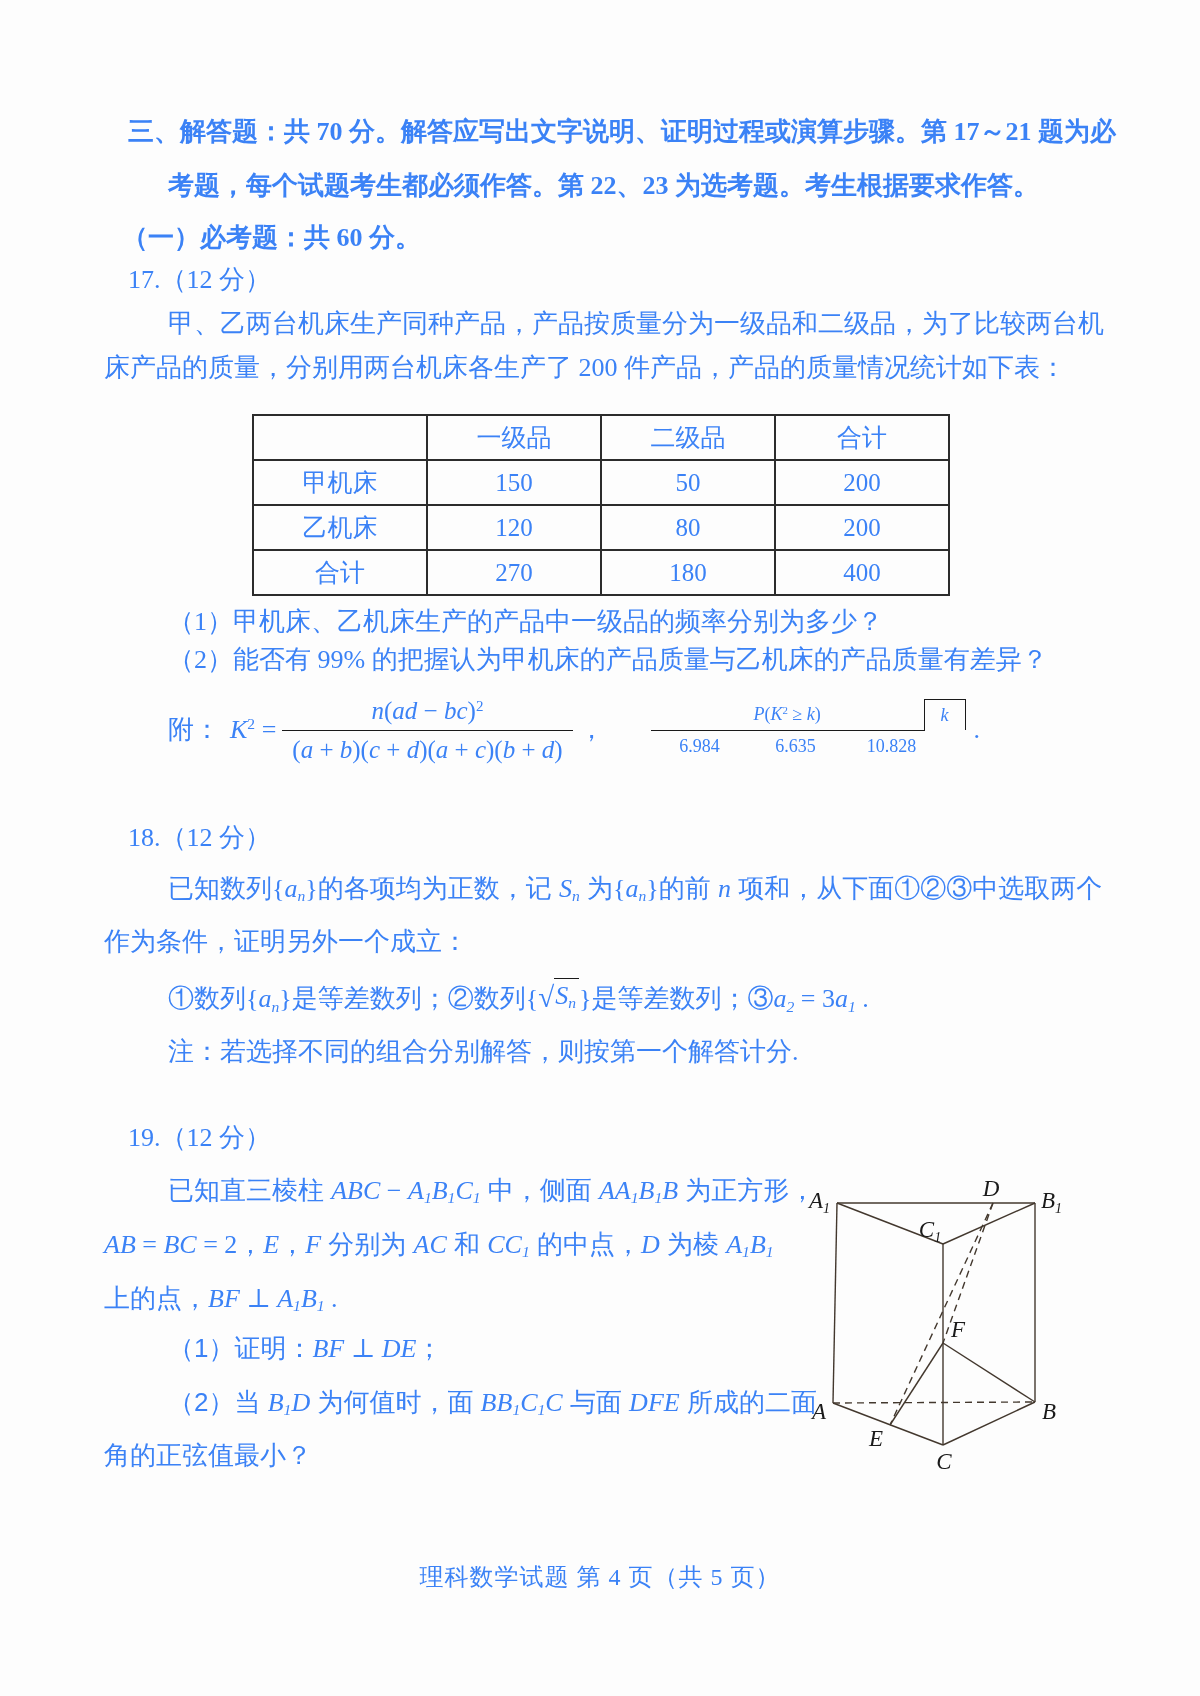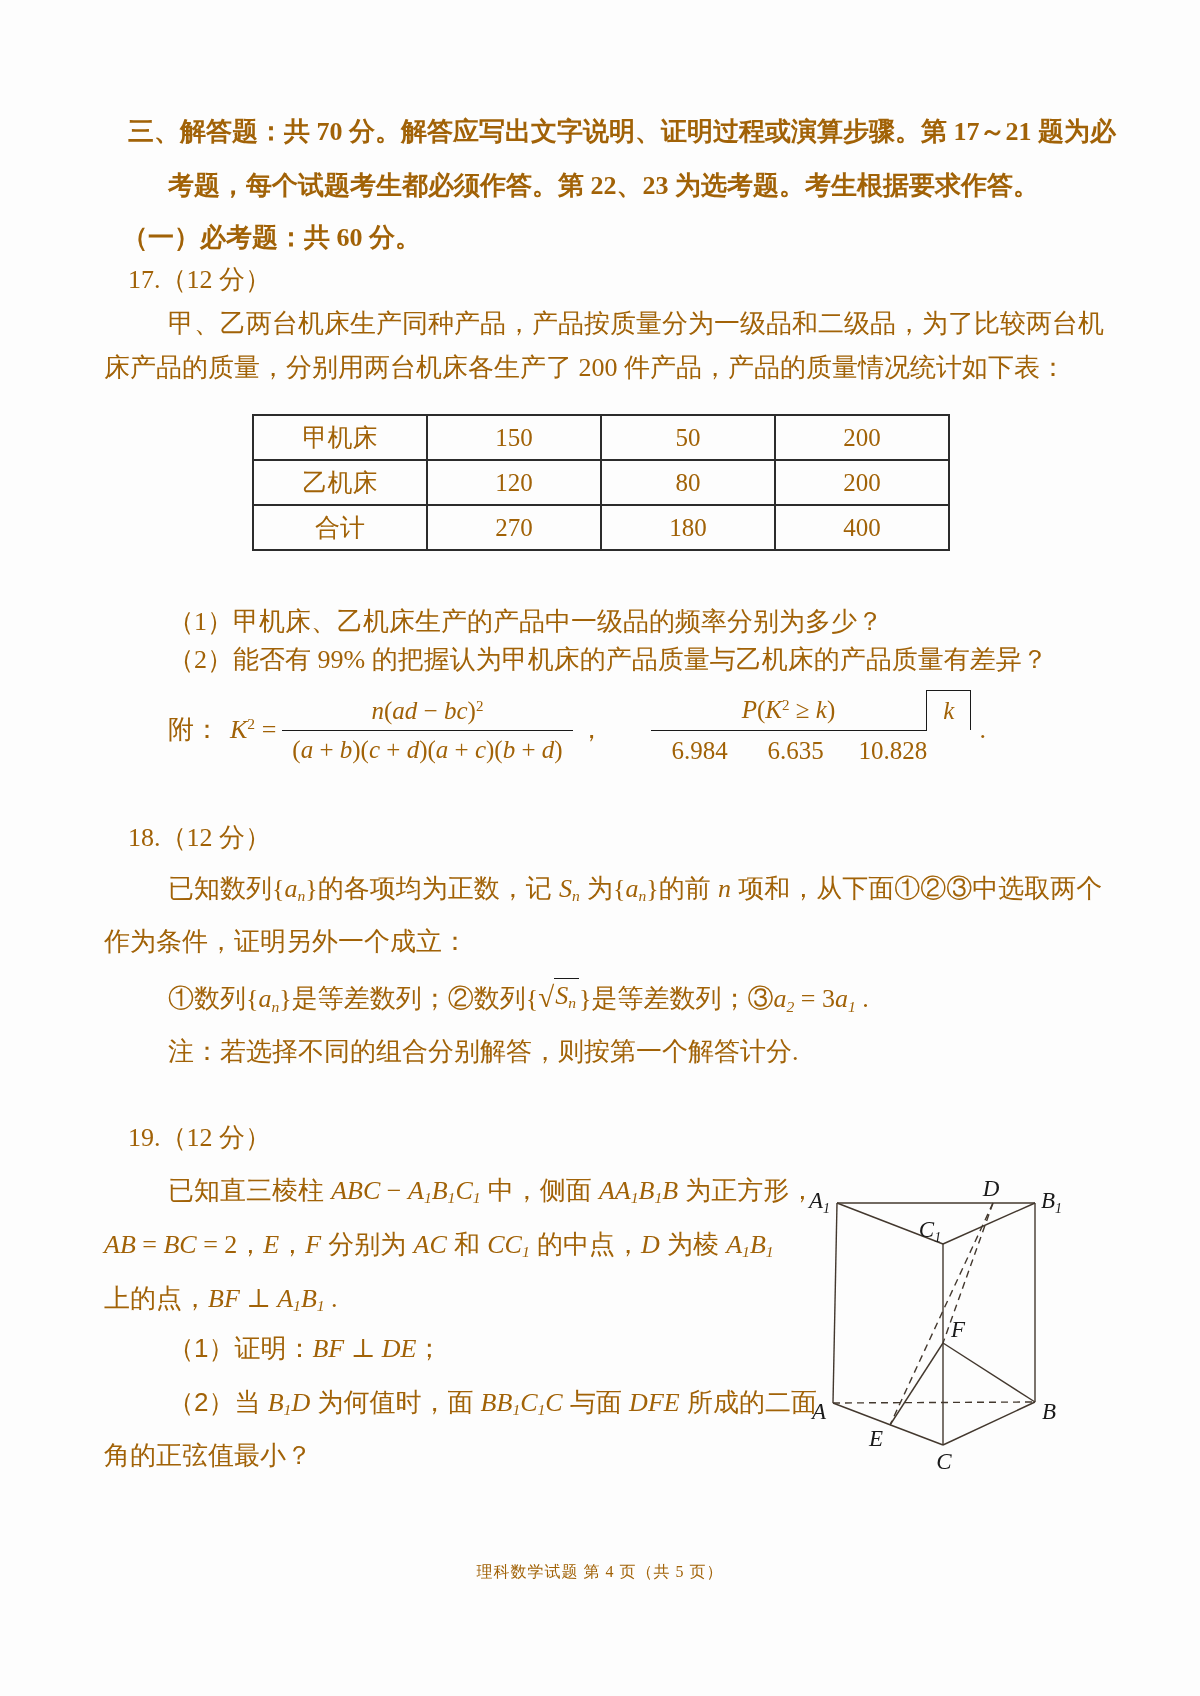--- a/index.html
+++ b/index.html
@@ -1,21 +1,21 @@
 <!DOCTYPE html>
 <html><head>
 <meta charset="utf-8">
 <style>
   html,body{margin:0;padding:0;background:#e8e8e8;}
   #page{
     position:relative;
     width:1200px;height:1696px;
     margin:0 auto;
     background:#fdfdfd;
-    color:#a16207;
+    color:#3b82f6;
     font-family:"Liberation Serif","DejaVu Serif",serif;
     font-size:26px;
     overflow:hidden;
   }
   .abs{position:absolute;white-space:nowrap;line-height:1.25;}
   .bold{font-weight:700;}
   
   .tk-t{font-family:Liberation Sans, sans-serif;}
   .tk-m{font-family:"Liberation Serif","DejaVu Serif",serif;font-style:italic;}
   .tk-r{font-family:"Liberation Serif","DejaVu Serif",serif;}
@@ -26,48 +26,54 @@
   .sqrt-inner{border-top:1.7px solid #1a1a1a;padding:1px 3px 0 1px;}
   
   table.stat{border-collapse:collapse;table-layout:fixed;width:698px;font-size:25px;}
   table.stat td{border:2px solid #2c2c2c;text-align:center;height:43px;padding:0;}
   
   .formula-row{display:flex;align-items:center;}
   .frac{display:inline-block;text-align:center;vertical-align:middle;margin:0 6px;font-size:25px;}
   .frac .num{display:block;padding:0 10px 3px 10px;}
   .frac .den{display:block;border-top:1.7px solid #1a1a1a;padding:3px 10px 0 10px;}
   
-  .ktable{display:inline-grid;grid-template-columns:auto auto;font-size:25px;margin-left:46px;align-items:center;}
+  .ktable{display:inline-grid;grid-template-columns:auto auto;font-size:18px;margin-left:46px;align-items:center;}
   .kt-label{padding:4px 16px;border-right:1.7px solid #1a1a1a;text-align:center;}
   .kt-vals{padding:4px 0 4px 16px;display:flex;gap:30px;}
   .kt-bottom{border-top:1.7px solid #1a1a1a;}
   .kt-vals span{display:inline-block;min-width:66px;text-align:center;}
   
   #prism-figure text{font-family:"Liberation Serif","DejaVu Serif",serif;font-style:italic;font-size:23px;fill:#1a1a1a;}
   #prism-figure .svg-sub{font-size:14px;}
   #prism-figure line{stroke:#43382e;stroke-width:1.4;}
   #prism-figure .dash{stroke-dasharray:7 5;}
-  .footer{width:100%;text-align:center;font-size:16px;letter-spacing:1px;}
+  .footer{width:100%;text-align:center;font-size:24px;letter-spacing:1px;}
 </style>
 </head>
 <body>
 
 <div id="page">
 
   <div class="abs bold" style="left:128px;top:116px;">三、解答题：共 70 分。解答应写出文字说明、证明过程或演算步骤。第 17～21 题为必</div>
   <div class="abs bold" style="left:168px;top:170px;">考题，每个试题考生都必须作答。第 22、23 为选考题。考生根据要求作答。</div>
   <div class="abs bold" style="left:122px;top:222px;">（一）必考题：共 60 分。</div>
 
   <div class="abs" style="left:128px;top:264px;">17.（12 分）</div>
   <div class="abs" style="left:168px;top:308px;">甲、乙两台机床生产同种产品，产品按质量分为一级品和二级品，为了比较两台机</div>
   <div class="abs" style="left:104px;top:352px;">床产品的质量，分别用两台机床各生产了 200 件产品，产品的质量情况统计如下表：</div>
 
   <div class="abs" style="left:252px;top:414px;">
     <table class="stat">
       <tbody>
+        <tr>
+          <td></td>
+          <td>一级品</td>
+          <td>二级品</td>
+          <td>合计</td>
+        </tr>
         <tr>
           <td>甲机床</td>
           <td>150</td>
           <td>50</td>
           <td>200</td>
         </tr>
         <tr>
           <td>乙机床</td>
           <td>120</td>
           <td>80</td>

